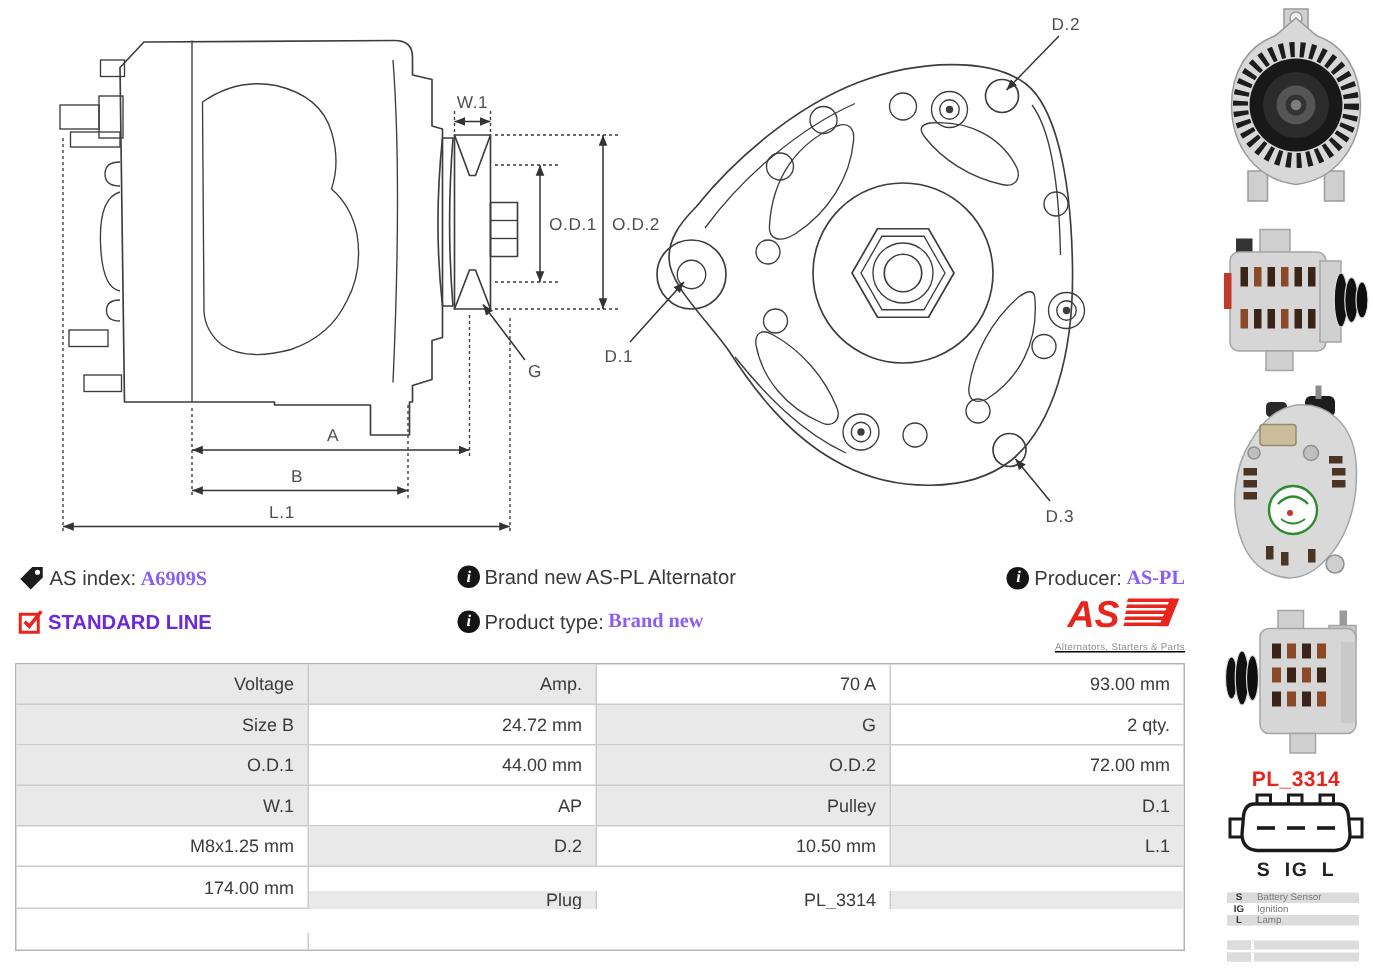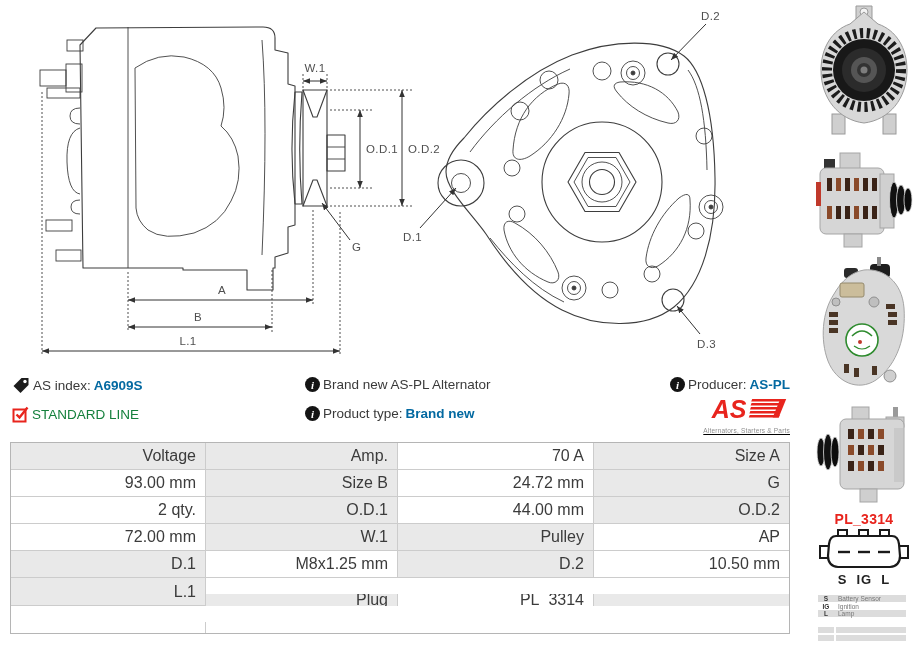--- a/index.html
+++ b/index.html
@@ -9,31 +9,31 @@
   }
   
   .drawing{position:absolute;left:0;top:0;}
   .ln{stroke:#3d3d3d;stroke-width:1.1;fill:none;stroke-linejoin:round;stroke-linecap:round;}
   .thin{stroke:#3d3d3d;stroke-width:0.9;fill:none;}
   .ext{stroke:#3a3a3a;stroke-width:0.9;stroke-dasharray:2 2;fill:none;}
   .dim{stroke:#333;stroke-width:1;fill:none;}
   .dimtxt{font:11.5px "Liberation Sans",sans-serif;fill:#4f4f4f;letter-spacing:.4px;}
   
   .info-line{position:absolute;display:flex;align-items:center;gap:3px;font-size:13.5px;color:#3a3a3a;white-space:nowrap;}
-  .info-line b{color:#0369a1;}
-  .std-line{color:#15803d;font-weight:normal;}
+  .info-line b{color:#8b5cf6;font-family:Liberation Serif, serif;}
+  .std-line{color:#6d28d9;font-weight:bold;}
   .i-icon{display:inline-flex;width:15px;height:15px;border-radius:50%;background:#141414;color:#fff;
           align-items:center;justify-content:center;font:bold italic 11px "Liberation Serif",serif;flex:0 0 auto;}
   .logo-wrap{position:absolute;top:397px;right:126px;text-align:center;text-decoration:underline;}
   .logo-tag{font-size:6.5px;color:#8e8e8e;letter-spacing:.2px;margin-top:1px;}
   
   .spec-table{position:absolute;left:10px;top:442px;width:778px;border:1px solid #b5b5b5;
               display:grid;grid-template-columns:195px 192px 196px 195px;grid-auto-rows:27.1px;background:#fff;}
   .cell{display:flex;align-items:center;justify-content:flex-end;padding-right:9px;
-        font-size:16px;color:#3b3b3b;border-right:1px solid #ccc;border-bottom:1px solid #ccc;overflow:hidden;}
+        font-size:12px;color:#3b3b3b;border-right:1px solid #ccc;border-bottom:1px solid #ccc;overflow:hidden;}
   .cell.lbl{background:#e9e9e9;}
   .cell:nth-child(4n){border-right:none;}
   .cell:nth-last-child(-n+4){border-bottom:none;margin-top:16px;}
   
   .photo{position:absolute;left:812px;width:104px;display:flex;justify-content:center;}
   .plug-name{position:absolute;left:812px;top:511px;width:104px;text-align:center;
              font-size:14px;font-weight:bold;color:#e8241d;letter-spacing:.3px;}
   .plug-draw{position:absolute;left:816px;top:528px;width:96px;display:flex;justify-content:center;}
   .plug-pins{position:absolute;left:812px;top:572px;width:104px;display:flex;justify-content:center;gap:9px;
              font-size:13px;font-weight:bold;color:#222;letter-spacing:1px;}
@@ -222,42 +222,42 @@
     <text x="22" y="21" text-anchor="middle" font-size="25" font-weight="bold" font-style="italic" fill="#e8241d" font-family="Liberation Sans, sans-serif">AS</text>
   </svg>
   <div class="logo-tag">Alternators, Starters &amp; Parts</div>
 </div>
 
 <div class="spec-table">
   <div class="cell lbl">Voltage</div>
   <div class="cell lbl">Amp.</div>
   <div class="cell">70 A</div>
 
-  <div class="cell lbl">Size A</div>
   <div class="cell">93.00 mm</div>
   <div class="cell lbl">Size B</div>
   <div class="cell">24.72 mm</div>
 
   <div class="cell lbl">G</div>
   <div class="cell">2 qty.</div>
   <div class="cell lbl">O.D.1</div>
   <div class="cell">44.00 mm</div>
 
   <div class="cell lbl">O.D.2</div>
   <div class="cell">72.00 mm</div>
   <div class="cell lbl">W.1</div>
 
+  <div class="cell">AP</div>
   <div class="cell lbl">Pulley</div>
-  <div class="cell">AP</div>
   <div class="cell lbl">D.1</div>
   <div class="cell">M8x1.25 mm</div>
 
   <div class="cell lbl">D.2</div>
   <div class="cell">10.50 mm</div>
   <div class="cell lbl">L.1</div>
+  <div class="cell">174.00 mm</div>
 
   <div class="cell lbl">Plug</div>
   <div class="cell">PL_3314</div>
   <div class="cell lbl"></div>
   <div class="cell"></div>
 </div>
 
 <div class="photo" style="top:2px;">
   <svg width="100" height="143" viewBox="0 0 100 143">
     <path d="M42,4 h16 v16 h-16 z" fill="#d0d0d0" stroke="#9a9a9a"></path>

